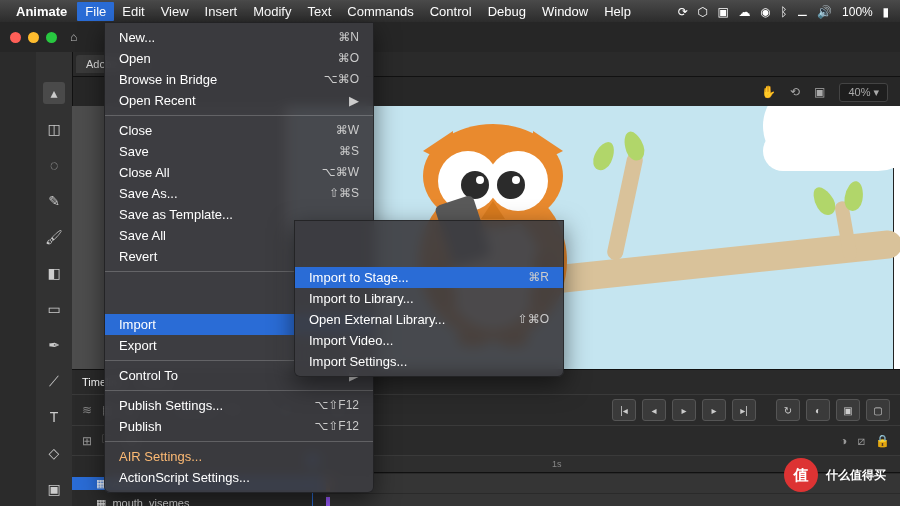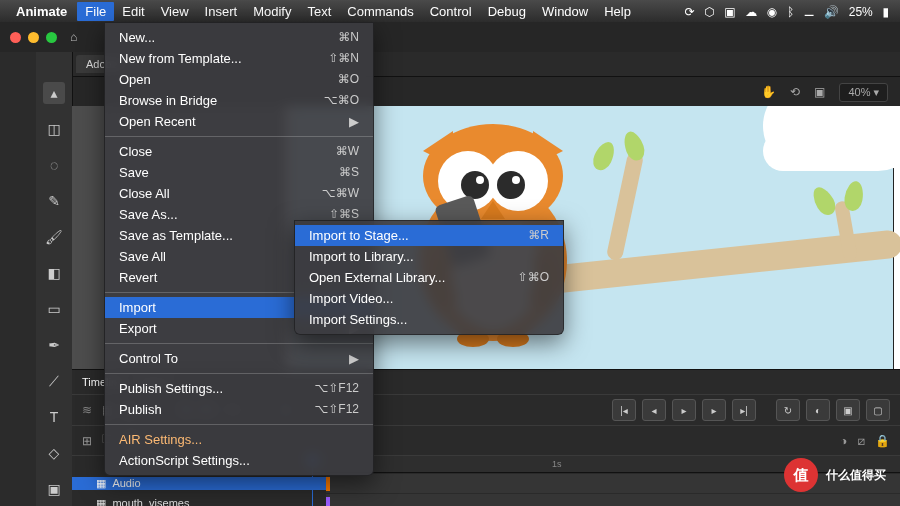--- a/index.html
+++ b/index.html
@@ -50,21 +50,21 @@
   .frameseg.v2{background:#9b5cff;}
   .ruler{height:16px;background:#2e2e2e;border-bottom:1px solid #111;display:flex;align-items:center;font-size:9px;color:#888;margin-left:240px;position:relative;}
   .ruler span{position:absolute;}
   .playhead{position:absolute;left:240px;top:0;bottom:0;width:1px;background:#2a6cd6;}
   .playhead:before{content:"";position:absolute;top:-2px;left:-5px;width:11px;height:12px;background:#2a6cd6;border-radius:2px;}
   
   .menu{position:absolute;background:rgba(60,60,64,.92);backdrop-filter:blur(6px);border:1px solid rgba(0,0,0,.4);border-radius:0 0 6px 6px;box-shadow:0 8px 24px rgba(0,0,0,.5);padding:4px 0;color:#fff;font-size:13px;}
   .menu .mi{display:flex;align-items:flex-start;padding:3px 14px;white-space:nowrap;min-width:240px;}
   .menu .mi .sc{margin-left:auto;color:#ccc;font-size:12px;padding-left:20px;}
   .menu .mi .ar{margin-left:auto;color:#ccc;}
-  .menu .mi.hl{background:#2a6cd6;}
+  .menu .mi.hl{background:#2a6cd6;margin-top:42px;}
   .menu .sep{height:1px;background:rgba(255,255,255,.2);margin:4px 0;}
   .menu .mi.dis{color:#fdba74;}
   #file-menu{left:104px;top:22px;}
   #import-menu{left:294px;top:220px;}
   
   .branch{position:absolute;background:#d9c29a;}
   .leaf{position:absolute;width:18px;height:30px;background:#b1d66a;border-radius:50% 50% 50% 50%/60% 60% 40% 40%;}
   .cloud{position:absolute;background:#fff;border-radius:50px;}
   
   .wm{position:absolute;right:14px;bottom:14px;display:flex;align-items:center;gap:8px;color:#fff;font-weight:bold;}
@@ -80,21 +80,21 @@
   <span class="spacer"></span>
   <span class="tray">
     <span>⟳</span>
     <span>⬡</span>
     <span>▣</span>
     <span>☁</span>
     <span>◉</span>
     <span>ᛒ</span>
     <span>⚊</span>
     <span>🔊</span>
-    <span>25%</span>
+    <span>100%</span>
     <span>▮</span>
   </span>
 </div>
 
 <div class="winchrome">
   <div class="dot red"></div>
   <div class="dot yel"></div>
   <div class="dot grn"></div>
   <span class="home">⌂</span>
 </div>
@@ -234,24 +234,20 @@
       </div>
   </div>
 </div>
 
 <div class="menu" id="file-menu">
     <div class="mi">
       <span>New...</span>
       <span class="sc">⌘N</span>
     </div>
     <div class="mi">
-      <span>New from Template...</span>
-      <span class="sc">⇧⌘N</span>
-    </div>
-    <div class="mi">
       <span>Open</span>
       <span class="sc">⌘O</span>
     </div>
     <div class="mi">
       <span>Browse in Bridge</span>
       <span class="sc">⌥⌘O</span>
     </div>
     <div class="mi">
       <span>Open Recent</span>
       <span class="ar">▶</span>

